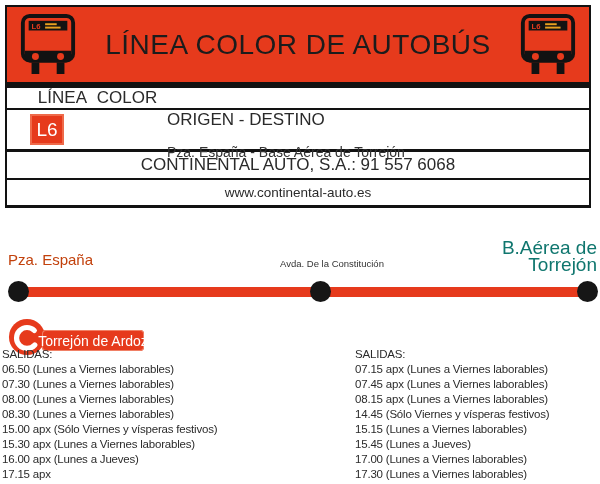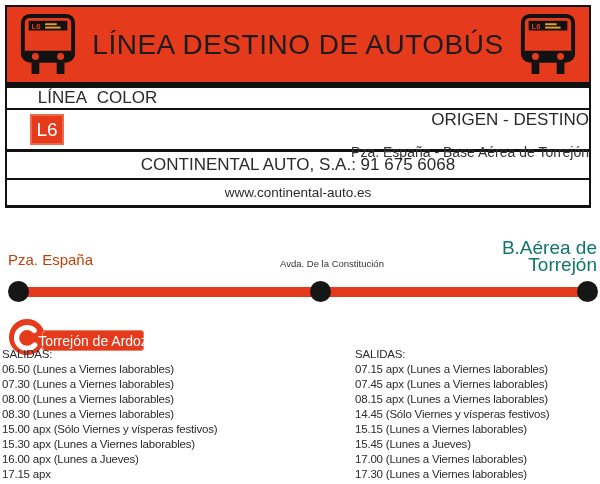--- a/index.html
+++ b/index.html
@@ -24,21 +24,21 @@
     border-left:2px solid #121212; border-right:2px solid #121212; border-bottom:3px solid #121212;
     background:#fff;
   }
   .t-row { display:flex; align-items:center; box-sizing:border-box; }
   .t-head { height:22px; border-bottom:2px solid #121212; font-size:17px; color:#2a2a2a; }
   .t-line-row { height:42px; border-bottom:3px solid #121212; }
   .t-operator { height:28px; border-bottom:2px solid #121212; font-size:17px; justify-content:center; color:#2a2a2a; }
   .t-web { height:25px; font-size:13.5px; justify-content:center; color:#2a2a2a; }
   .col-linea { width:80px; text-align:right; }
   .col-color { width:80px; text-align:center; }
-  .col-od { flex:1; text-align:right;margin-top:44px; }
+  .col-od { flex:1; text-align:left;margin-top:44px; }
   .line-badge {
     width:30px; height:27px; margin:0 auto; background:#e63a1c; color:#ffffff;
     font-size:19px; display:flex; align-items:center; justify-content:center;
     box-shadow:0 0 0 2px #ef6a4a;
   }
   .color-bar { width:58px; height:12px; margin:0 auto; background:#e63a1c; }
   .route-name { font-size:14px; color:#333333; }
   
   .stop-label-left  { position:absolute; left:8px;  top:251px; font-size:15px; color:#c2410c; }
   .stop-label-mid   { position:absolute; left:232px; top:258px; width:200px; text-align:center; font-size:9.5px; color:#333; }
@@ -75,21 +75,21 @@
         <text x="13" y="15" font-family="Liberation Sans, sans-serif" font-size="8" fill="#e63a1c" font-weight="bold">L6</text>
         <rect x="27" y="9.5" width="12" height="2" fill="#e8a020"></rect>
         <rect x="27" y="13" width="16" height="2" fill="#e8a020"></rect>
         <path d="M6 38 h48 v6 a6 6 0 0 1 -6 6 h-36 a6 6 0 0 1 -6 -6 z" fill="#121212"></path>
         <circle cx="17" cy="44" r="3.6" fill="#e63a1c"></circle>
         <circle cx="43" cy="44" r="3.6" fill="#e63a1c"></circle>
         <rect x="13" y="50" width="8" height="12" fill="#121212"></rect>
         <rect x="39" y="50" width="8" height="12" fill="#121212"></rect>
       </svg>
     </span>
-    <span class="banner-title">LÍNEA DESTINO DE AUTOBÚS</span>
+    <span class="banner-title">LÍNEA COLOR DE AUTOBÚS</span>
     <span>
       <svg class="bus-svg" width="58" height="62" viewBox="0 0 60 64">
         <rect x="4" y="2" width="52" height="46" rx="7" fill="#e63a1c" stroke="#121212" stroke-width="4"></rect>
         <rect x="10" y="7" width="40" height="10" fill="#121212"></rect>
         <text x="13" y="15" font-family="Liberation Sans, sans-serif" font-size="8" fill="#e63a1c" font-weight="bold">L6</text>
         <rect x="27" y="9.5" width="12" height="2" fill="#e8a020"></rect>
         <rect x="27" y="13" width="16" height="2" fill="#e8a020"></rect>
         <path d="M6 38 h48 v6 a6 6 0 0 1 -6 6 h-36 a6 6 0 0 1 -6 -6 z" fill="#121212"></path>
         <circle cx="17" cy="44" r="3.6" fill="#e63a1c"></circle>
         <circle cx="43" cy="44" r="3.6" fill="#e63a1c"></circle>
@@ -107,21 +107,21 @@
     </div>
     <div class="t-row t-line-row">
       <span class="col-linea">
         <span class="line-badge">L6</span>
       </span>
       <span class="col-color">
         <span class="color-bar"></span>
       </span>
       <span class="col-od route-name">Pza. España - Base Aérea de Torrejón</span>
     </div>
-    <div class="t-row t-operator">CONTINENTAL AUTO, S.A.: 91 675 6068</div>
+    <div class="t-row t-operator">CONTINENTAL AUTO, S.A.: 91 557 6068</div>
     <div class="t-row t-web">www.continental-auto.es</div>
   </div>
 
   <div>
     <div class="stop-label-left">Pza. España</div>
     <div class="stop-label-mid">Avda. De la Constitución</div>
     <div class="stop-label-right">
       <span>B.Aérea de</span><br>
       <span>Torrejón</span>
     </div>

